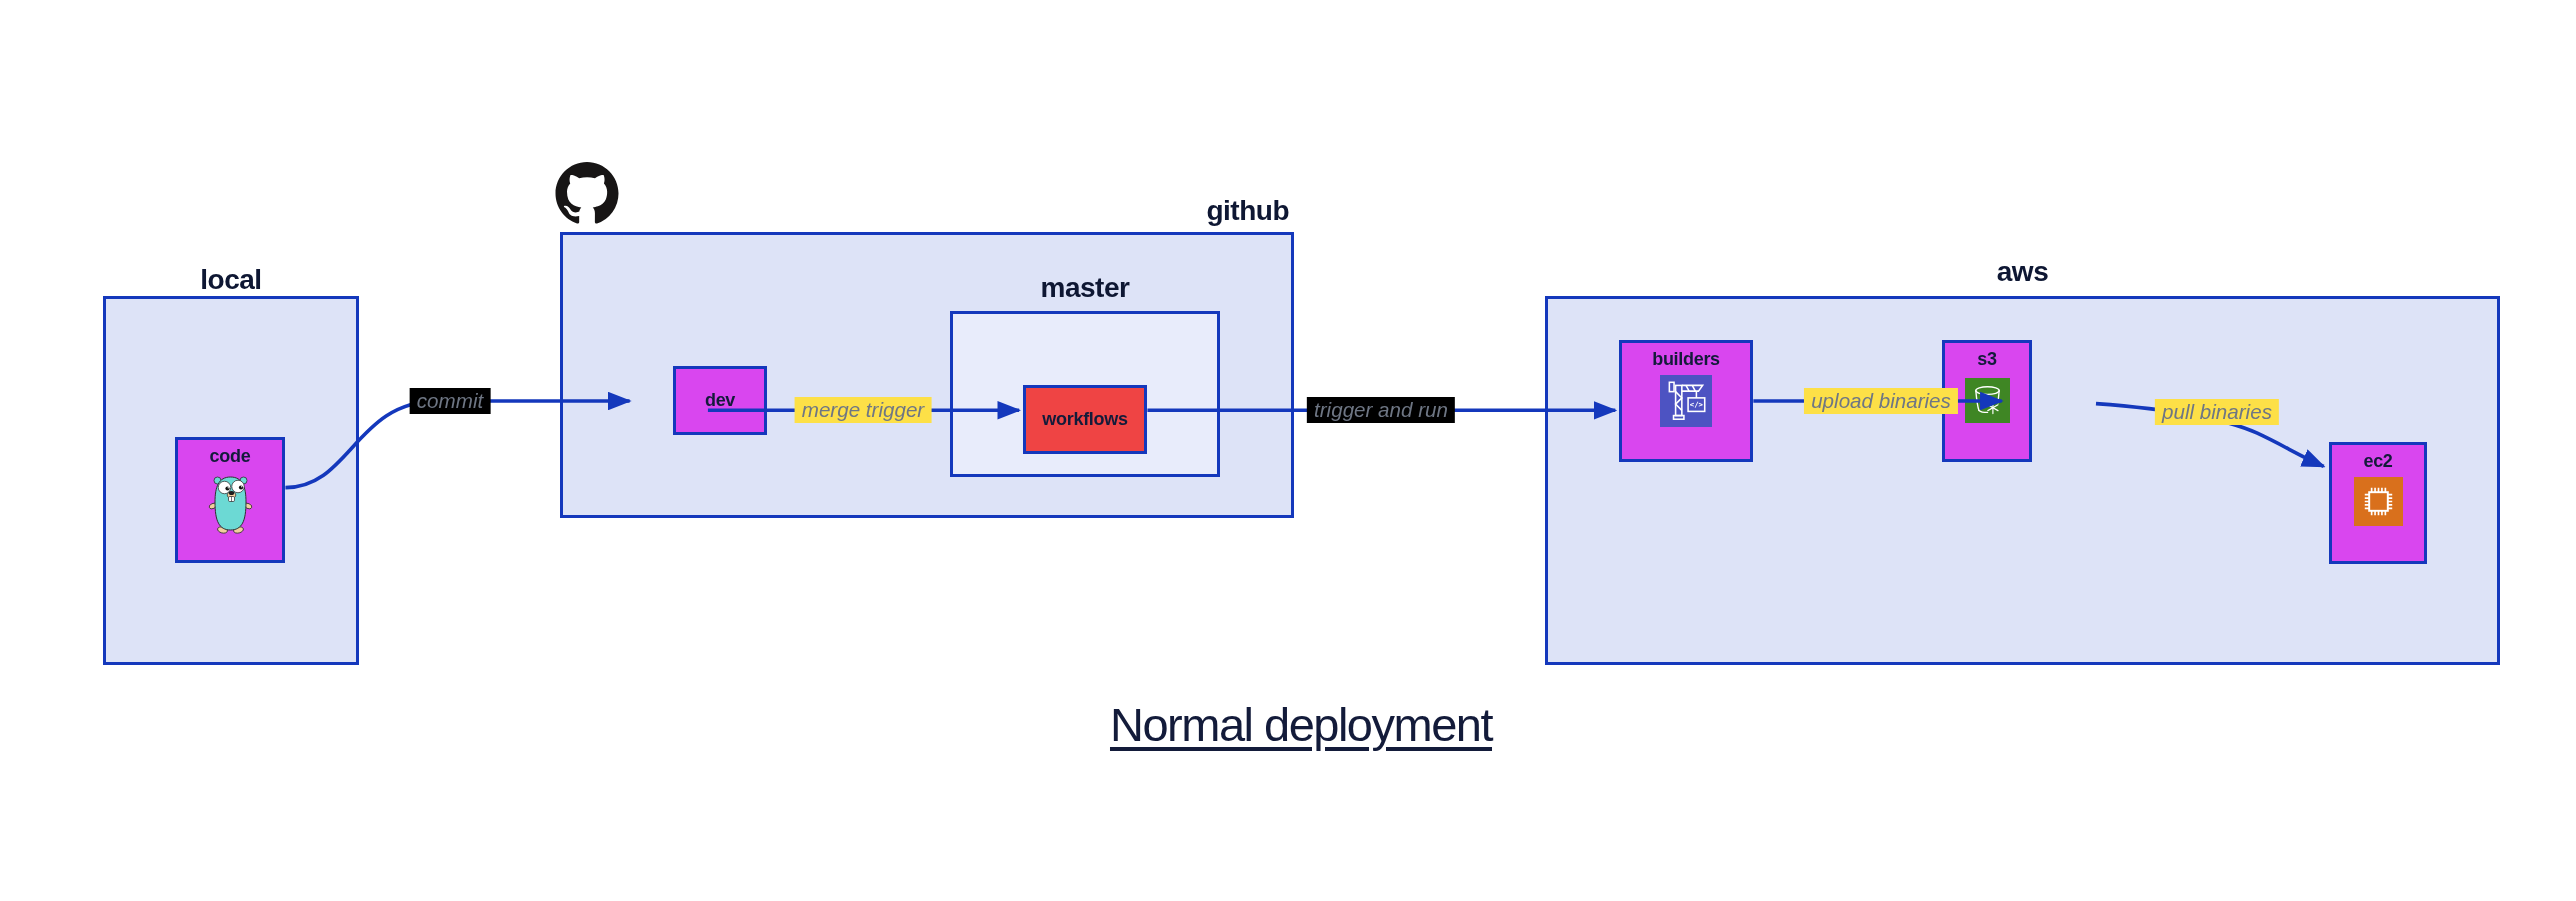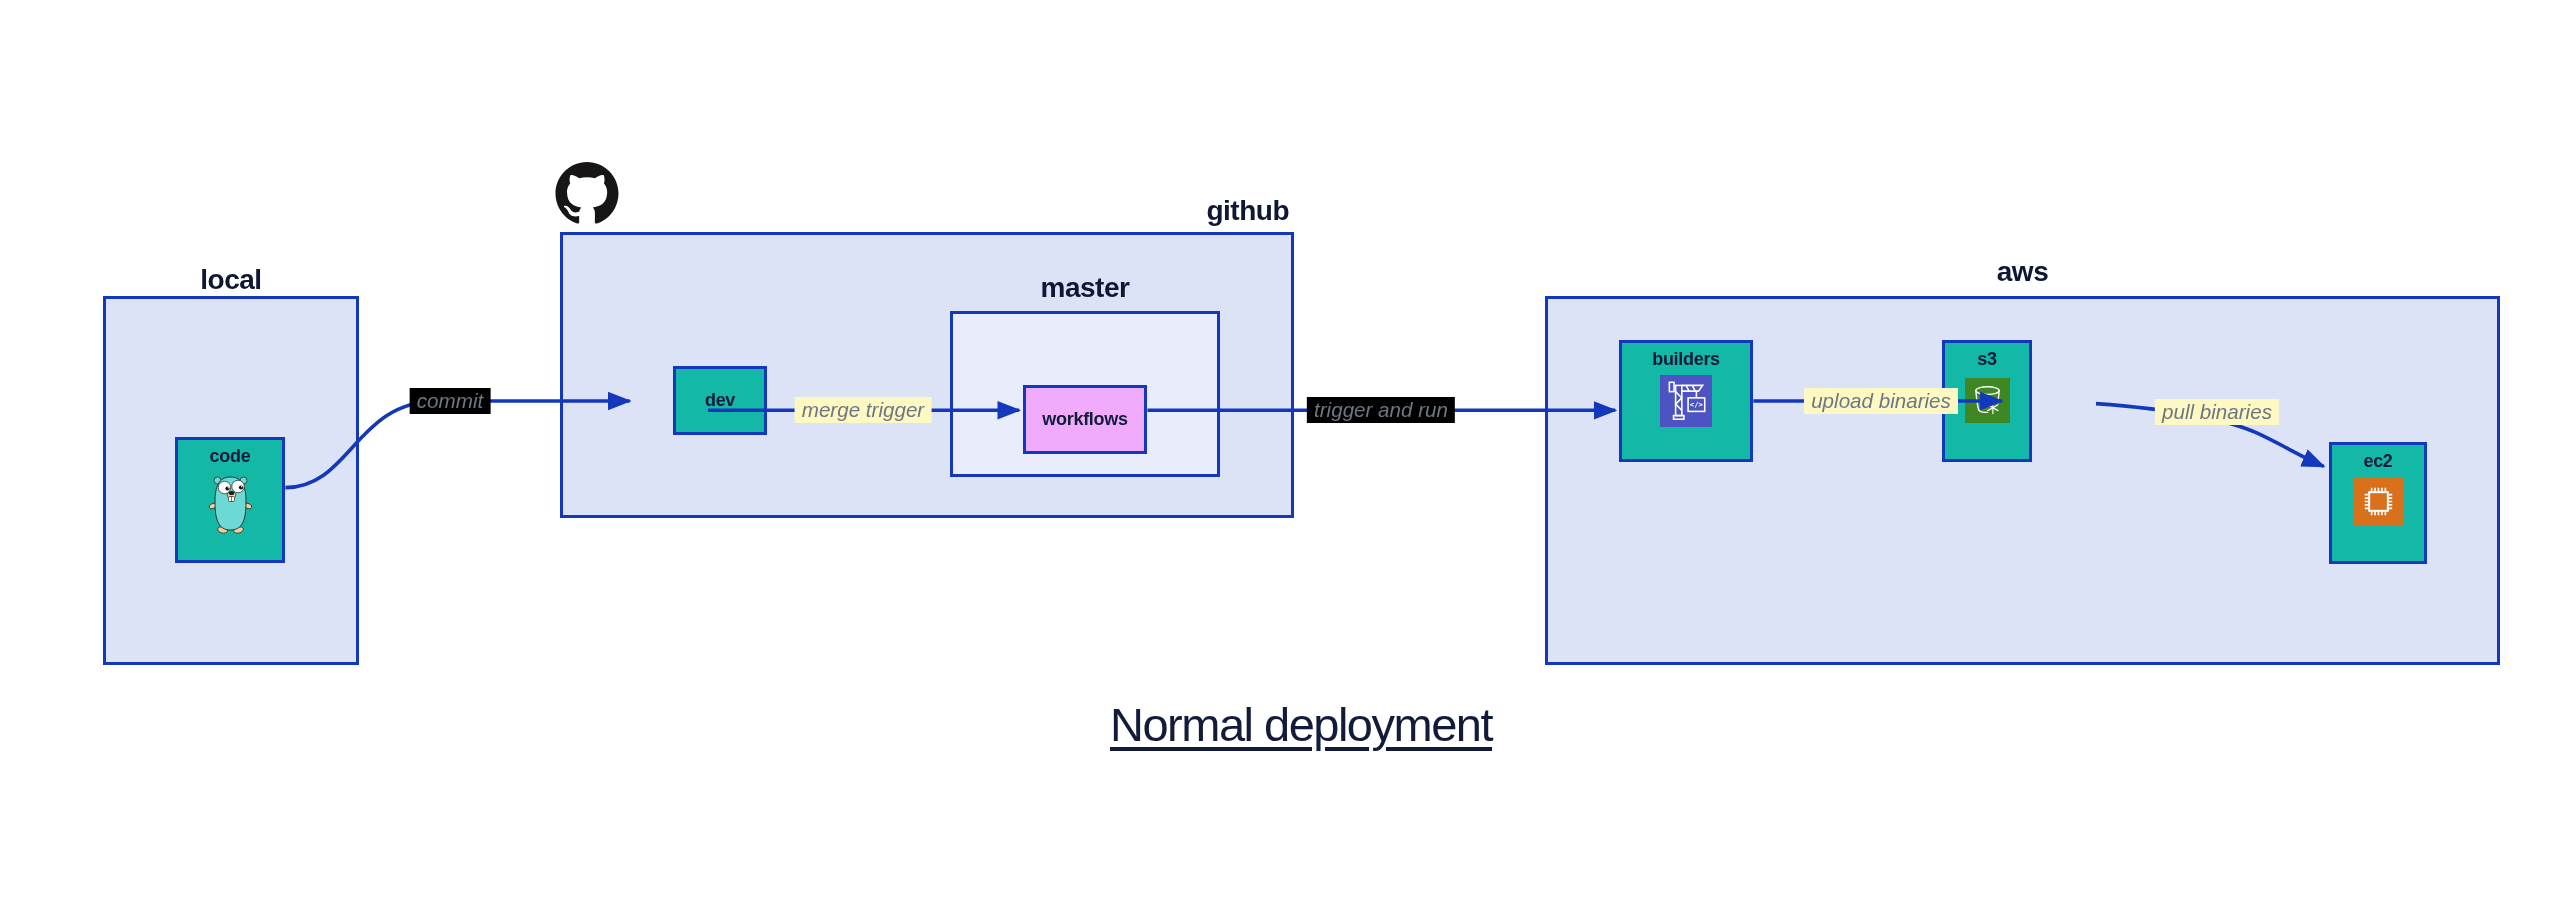--- a/index.html
+++ b/index.html
@@ -20,21 +20,21 @@
   .container {
     position: absolute;
     border: 3.6px solid #1438bc;
     background: #dde3f7;
     box-sizing: border-box;
   }
   .container.master { background: #e8ecfb; }
   .node {
     position: absolute;
     border: 3.6px solid #1438bc;
-    background: #14b8a6;
+    background: #d946ef;
     box-sizing: border-box;
     display: flex;
     flex-direction: column;
     align-items: center;
     justify-content: flex-start;
   }
   .node.center { justify-content: center; }
   .area-label {
     position: absolute;
     font-size: 28px;
@@ -68,21 +68,21 @@
     z-index: 6;
     transform: translate(-50%, -50%);
     font-size: 20.6px;
     font-style: italic;
     color: #6e7684;
     white-space: nowrap;
     padding: 1px 7.2px;
     line-height: 24px;
   }
   .edge-label.on-white { background: #000000; }
-  .edge-label.on-fill  { background: #fef9c3; }
+  .edge-label.on-fill  { background: #fde047; }
   #diagram-title {
     position: absolute;
     left: 1301px;
     top: 697px;
     transform: translateX(-50%);
     font-size: 47px;
     font-weight: 500;
     letter-spacing: -1.5px;
     color: #131b3a;
     text-decoration: underline;
@@ -134,21 +134,21 @@
       <ellipse cx="47" cy="40" rx="5.5" ry="4" fill="#1d1d1d"></ellipse>
       <rect x="41" y="47" width="12" height="10" rx="2.5" fill="#ffffff" stroke="#2f2f2f" stroke-width="1.5"></rect>
       <line x1="47" y1="47" x2="47" y2="57" stroke="#2f2f2f" stroke-width="1.3"></line>
     </svg>
   </div>
 
   <div class="node center" style="left:634px; top:366px; width:94px; height:69px;margin-left:39px;">
     <span class="node-label">dev</span>
   </div>
 
-  <div class="node center" style="left:1023px; top:385px; width:124px; height:69px; background:#f0abfc;">
+  <div class="node center" style="left:1023px; top:385px; width:124px; height:69px; background:#ef4444;">
     <span class="node-label">workflows</span>
   </div>
 
   <div class="node" style="left:1619px; top:340px; width:134px; height:122px;">
     <span class="node-label">builders</span>
     <svg class="node-icon" width="52" height="52" viewBox="0 0 100 100">
       <rect x="0" y="0" width="100" height="100" fill="#4d53c2"></rect>
       <g stroke="#ffffff" stroke-width="3" fill="none">
         <rect x="18" y="14" width="9" height="18"></rect>
         <rect x="30" y="20" width="12" height="58"></rect>

